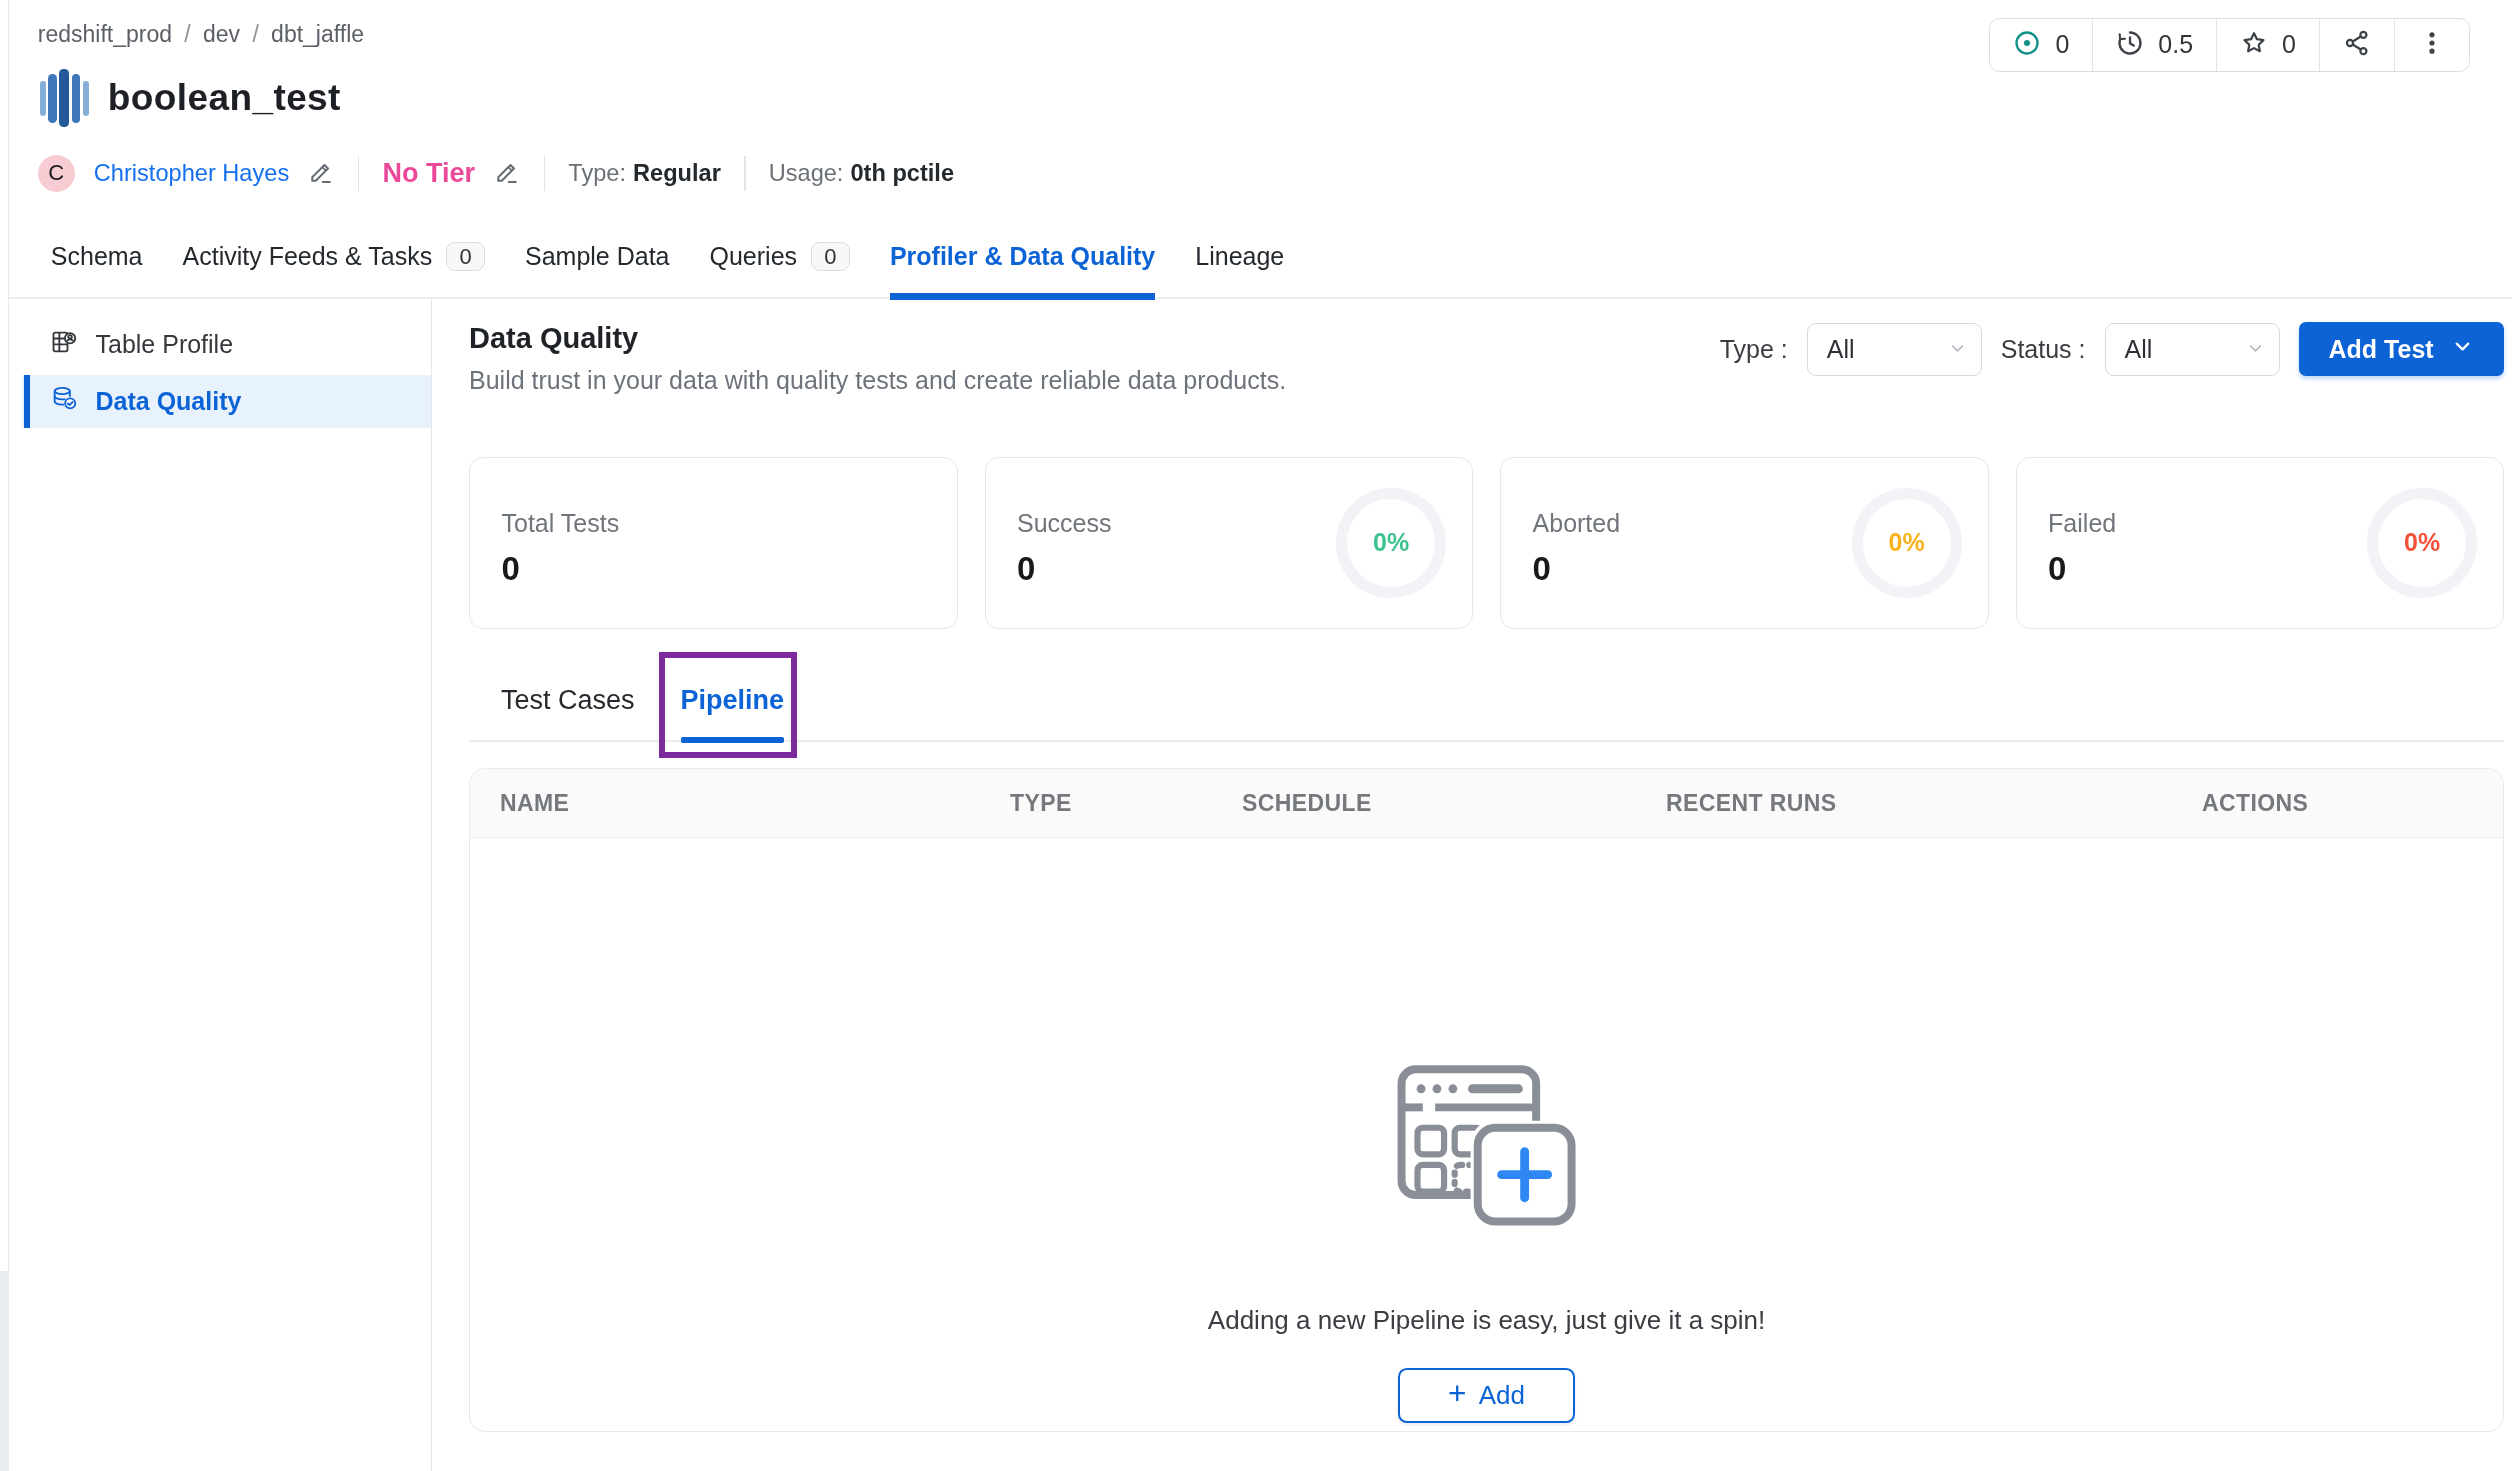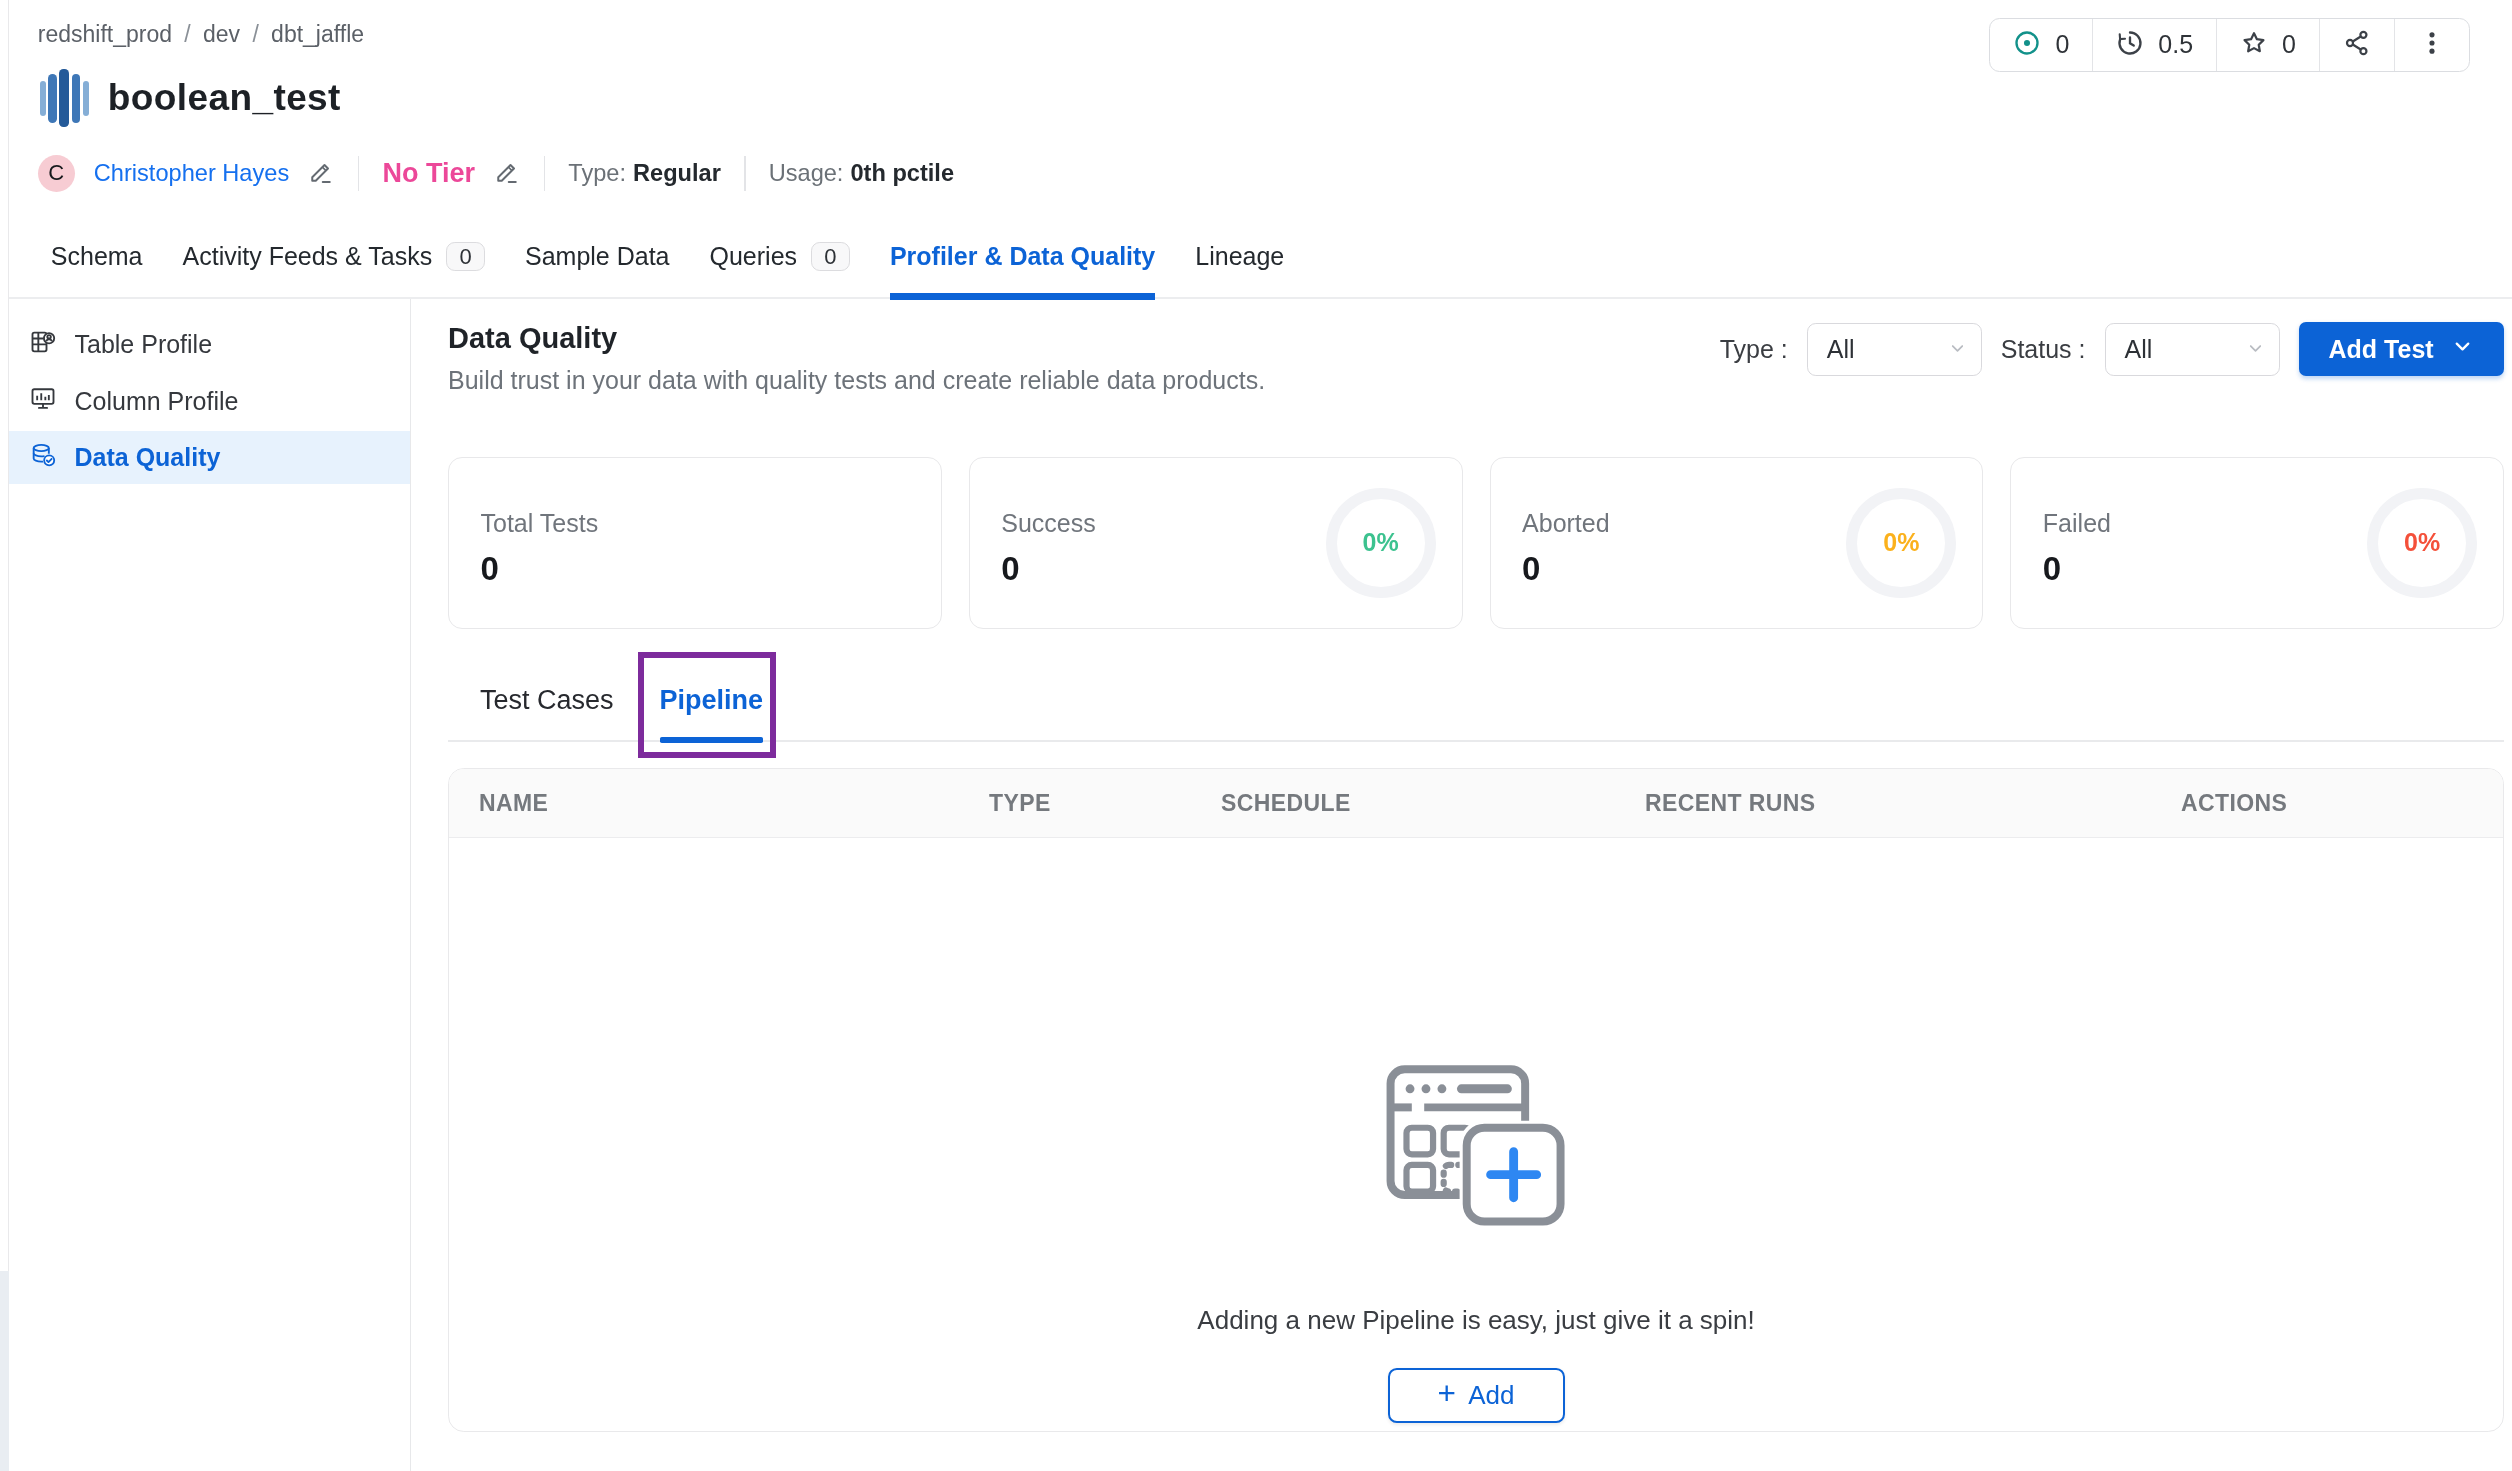--- a/index.html
+++ b/index.html
@@ -39,21 +39,21 @@
   .stat-count { font-size:25px; color:#2f3338; }
 
   
   .tabs-row { margin-top:26px; padding-left:42px; display:flex; gap:40px; border-bottom:2.6px solid #ecedef; }
   .tab { position:relative; padding:23px 0 26px; font-size:25px; color:#24292e; font-weight:500; display:flex; align-items:center; gap:14px; cursor:pointer; white-space:nowrap; }
   .tab.active { color:#0c63d6; font-weight:700; }
   .tab.active::after { content:""; position:absolute; left:0; right:0; bottom:-2.6px; height:7px; background:#0c63d6; }
   .tab-badge { font-size:22px; color:#2d3136; background:#f8f8f9; border:1.8px solid #dcdcdf; border-radius:8.8px; padding:2.6px 12.3px; line-height:1; }
 
   
-  .body { display:flex; height:1172px; padding-left:1px; }
+  .body { display:flex; height:1172px; padding-left:22px; }
   .sidebar { width:410px; border-right:1.8px solid #e7e8ea; padding-top:19px; flex:none; }
   .side-item { position:relative; height:53px; margin-bottom:3.5px; display:flex; align-items:center; padding-left:28px; gap:17.5px; font-size:25px; color:#35383d; cursor:pointer; }
   .side-item svg { flex:none; }
   .side-item.active { background:#e7f2fd; color:#0c63d6; font-weight:700; }
   .side-item.active::before { content:""; position:absolute; left:1.8px; top:0; bottom:0; width:6.1px; background:#0c63d6; }
 
   .content { flex:1; padding:23px 7.9px 0 37px; min-width:0; }
 
   .content-header { display:flex; justify-content:space-between; align-items:flex-start; }
   .section-heading { font-size:29px; font-weight:700; color:#1f2328; }
@@ -227,30 +227,20 @@
         <span>
           <svg width="28" height="28" viewBox="0 0 24 24" fill="none" stroke="currentColor" stroke-width="1.6">
               <rect x="3" y="4" width="12" height="16" rx="1.5"></rect>
               <path d="M3 9h12M3 14h12M8 4v16"></path>
               <circle cx="17.2" cy="8.8" r="4.4" fill="#fff"></circle>
               <circle cx="17.2" cy="7.6" r="1.5"></circle>
               <path d="M14.8 11.2c.5-1.1 1.4-1.6 2.4-1.6s1.9.5 2.4 1.6"></path>
             </svg>
         </span>
         <span>Table Profile</span>
-      </div>
-      <div class="side-item">
-        <span>
-          <svg width="28" height="28" viewBox="0 0 24 24" fill="none" stroke="currentColor" stroke-width="1.6">
-              <rect x="3" y="4.5" width="18" height="12.5" rx="1.5"></rect>
-              <path d="M7 14v-4M10.5 14V8M14 14v-3M17 14V9.5"></path>
-              <path d="M12 17v3M8.5 20.5h7" stroke-linecap="round"></path>
-            </svg>
-        </span>
-        <span>Column Profile</span>
       </div>
       <div class="side-item active">
         <span>
           <svg width="28" height="28" viewBox="0 0 24 24" fill="none" stroke="currentColor" stroke-width="1.6">
               <ellipse cx="10.5" cy="6" rx="6.5" ry="2.7"></ellipse>
               <path d="M4 6v9c0 1.5 2.9 2.7 6.5 2.7.5 0 1-.02 1.5-.07M17 6v5"></path>
               <path d="M4 10.5c0 1.5 2.9 2.7 6.5 2.7 1 0 2-.1 2.8-.26"></path>
               <circle cx="17.3" cy="16.6" r="4.3" fill="#fff"></circle>
               <path d="M15.3 16.7l1.4 1.4 2.7-2.8" stroke-linecap="round" stroke-linejoin="round"></path>
             </svg>

